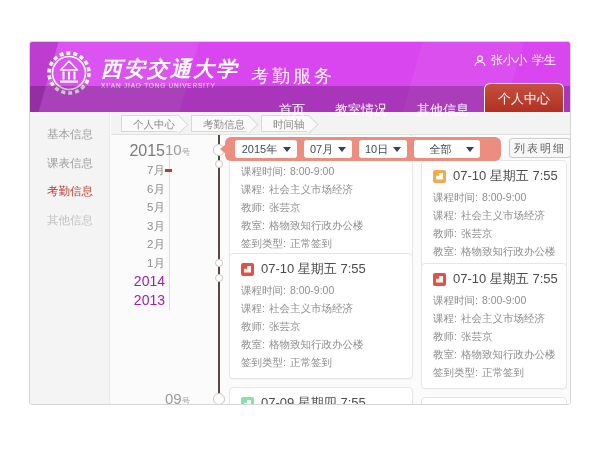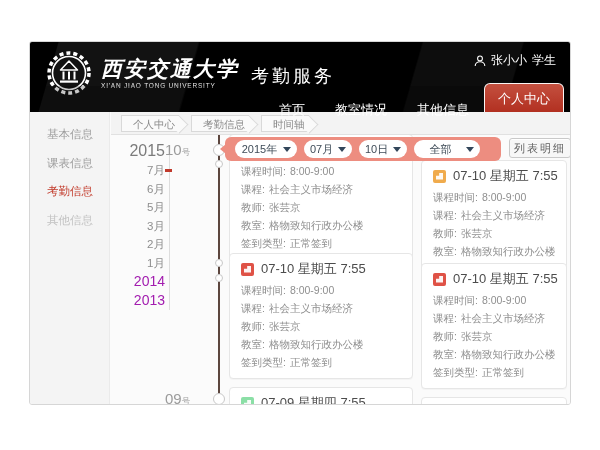--- a/index.html
+++ b/index.html
@@ -1,21 +1,21 @@
 <!DOCTYPE html>
 <html><head>
 <meta charset="utf-8">
 <style>
   html,body{margin:0;padding:0;background:#ffffff;width:600px;height:450px;overflow:hidden;
     font-family:"Liberation Sans","DejaVu Sans",sans-serif;}
   *{box-sizing:border-box;}
   .window{position:absolute;left:29px;top:41px;width:542px;height:364px;background:#fbfbfb;
     border:1px solid #d6d6d6;border-radius:3px;overflow:hidden;}
   
-  .header{position:absolute;left:0;top:0;right:0;height:70px;background:#000000;}
+  .header{position:absolute;left:0;top:0;right:0;height:70px;background:#d946ef;}
   .header::before{content:'';position:absolute;inset:0;pointer-events:none;
     background:linear-gradient(106deg,rgba(0,0,0,.13) 0%,rgba(0,0,0,.13) 5%,
       rgba(255,255,255,.07) 5.2%,rgba(255,255,255,.07) 30%,rgba(255,255,255,0) 30.4%,
       rgba(255,255,255,0) 70%,rgba(255,255,255,.05) 70.3%,rgba(255,255,255,.05) 88%,rgba(255,255,255,0) 88.3%);}
   .logo-wrap{position:absolute;left:16px;top:8px;display:flex;align-items:center;color:#fff;z-index:2;}
   .gear{width:46px;height:46px;flex-shrink:0;}
   .title-block{margin-left:9px;}
   .uni-cn{font-family:"DejaVu Serif","Liberation Serif",serif;font-style:italic;font-weight:bold;
     font-size:21px;letter-spacing:2px;line-height:24px;white-space:nowrap;}
   .uni-en{font-size:6.5px;letter-spacing:.8px;opacity:.92;margin-top:1px;white-space:nowrap;}
@@ -61,21 +61,21 @@
   .dot-b1{left:102px;top:9px;width:12px;height:12px;}
   .dot-s1{left:104px;top:25px;width:8px;height:8px;}
   .dot-s2{left:104px;top:124px;width:8px;height:8px;}
   .dot-s3{left:104px;top:139px;width:8px;height:8px;}
   .dot-b2{left:102px;top:258px;width:12px;height:12px;}
   
   .filter-bubble{position:absolute;left:114px;top:2px;width:276px;height:24px;background:#ed8d80;
     border-radius:6px;display:flex;align-items:center;padding-left:10px;gap:7px;z-index:6;}
   .filter-bubble::before{content:'';position:absolute;left:-5px;top:7px;width:0;height:0;
     border-top:5px solid transparent;border-bottom:5px solid transparent;border-right:6px solid #ed8d80;}
-  .select-box{height:18px;background:#fff;border-radius:9px;display:flex;align-items:center;
+  .select-box{height:18px;background:#fff;border-radius:3px;display:flex;align-items:center;
     padding:0 6px;font-size:11px;color:#3f4c58;cursor:pointer;}
   .select-box .sel-label{flex:1;text-align:center;white-space:nowrap;}
   .caret{width:0;height:0;border-left:4px solid transparent;border-right:4px solid transparent;
     border-top:5px solid #32465a;margin-left:5px;}
   .w-year{width:62px;} .w-month{width:48px;} .w-day{width:48px;} .w-type{width:66px;}
   .detail-btn{position:absolute;left:398px;top:3px;width:62px;height:20px;line-height:18px;text-align:center;
     background:#f7f7f7;border:1px solid #c9c9c9;border-radius:3px;font-size:11px;color:#5f5f5f;
     letter-spacing:2px;cursor:pointer;z-index:6;box-shadow:inset 0 1px 0 #fff;white-space:nowrap;}
   
   .card{position:absolute;background:#fff;border:1px solid #e6e6e6;border-radius:4px;

